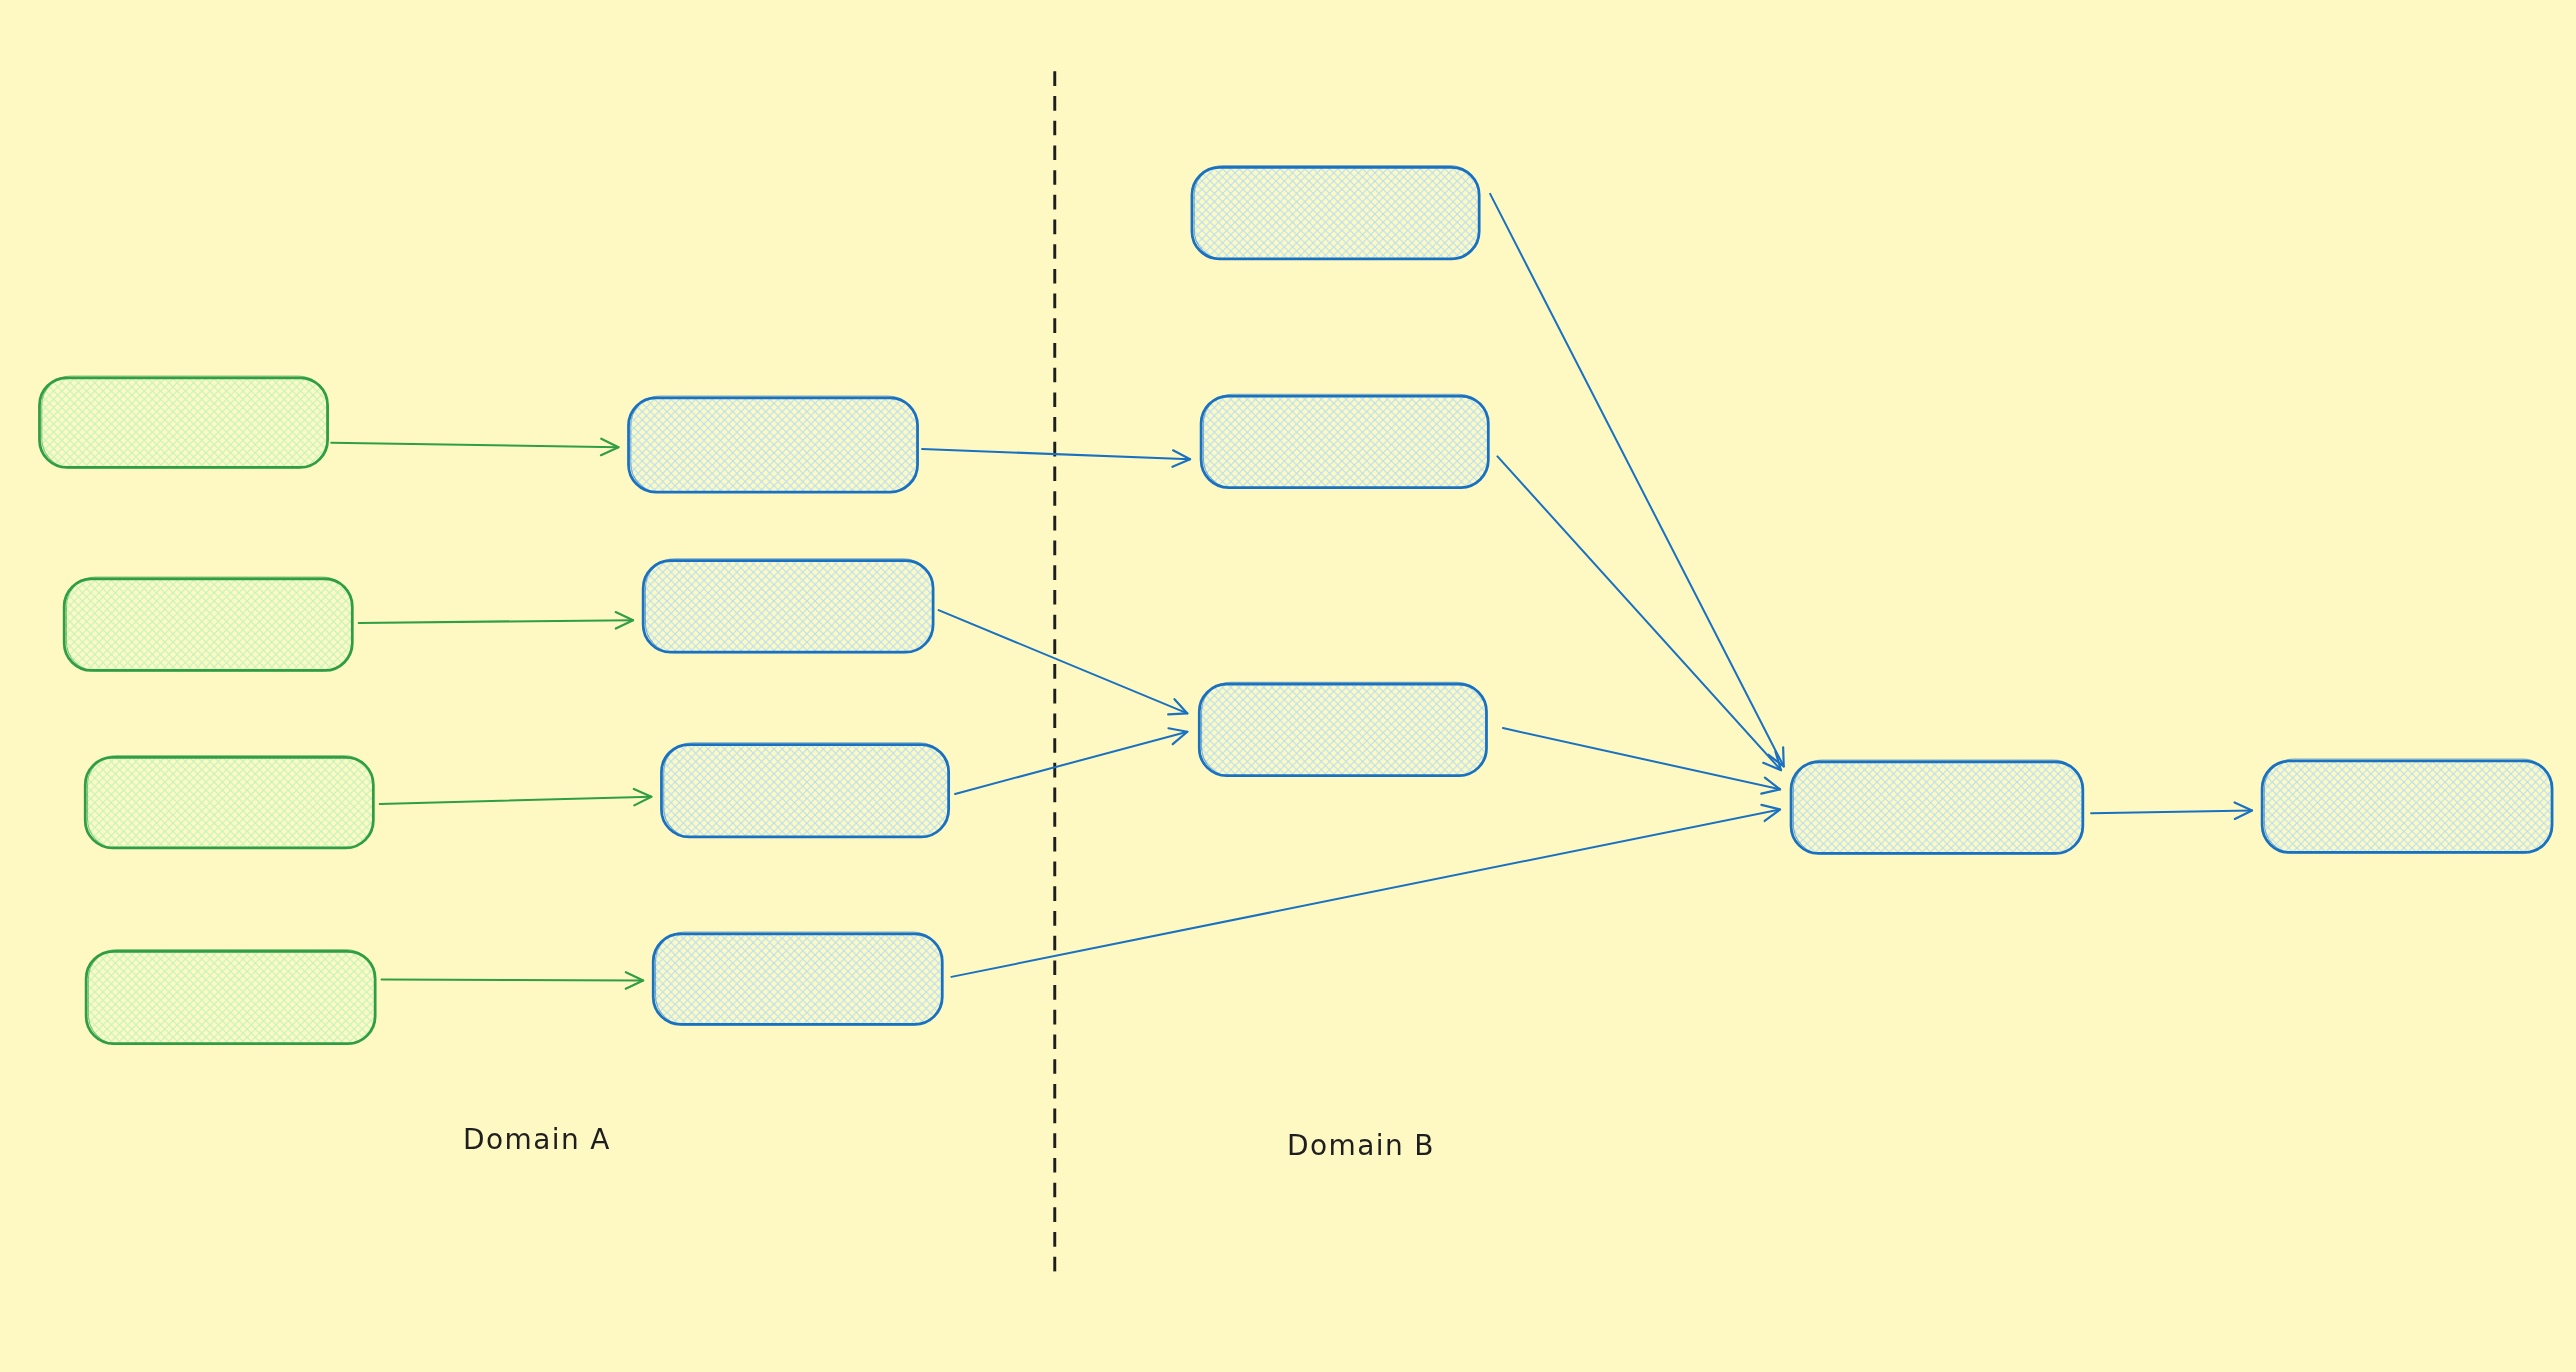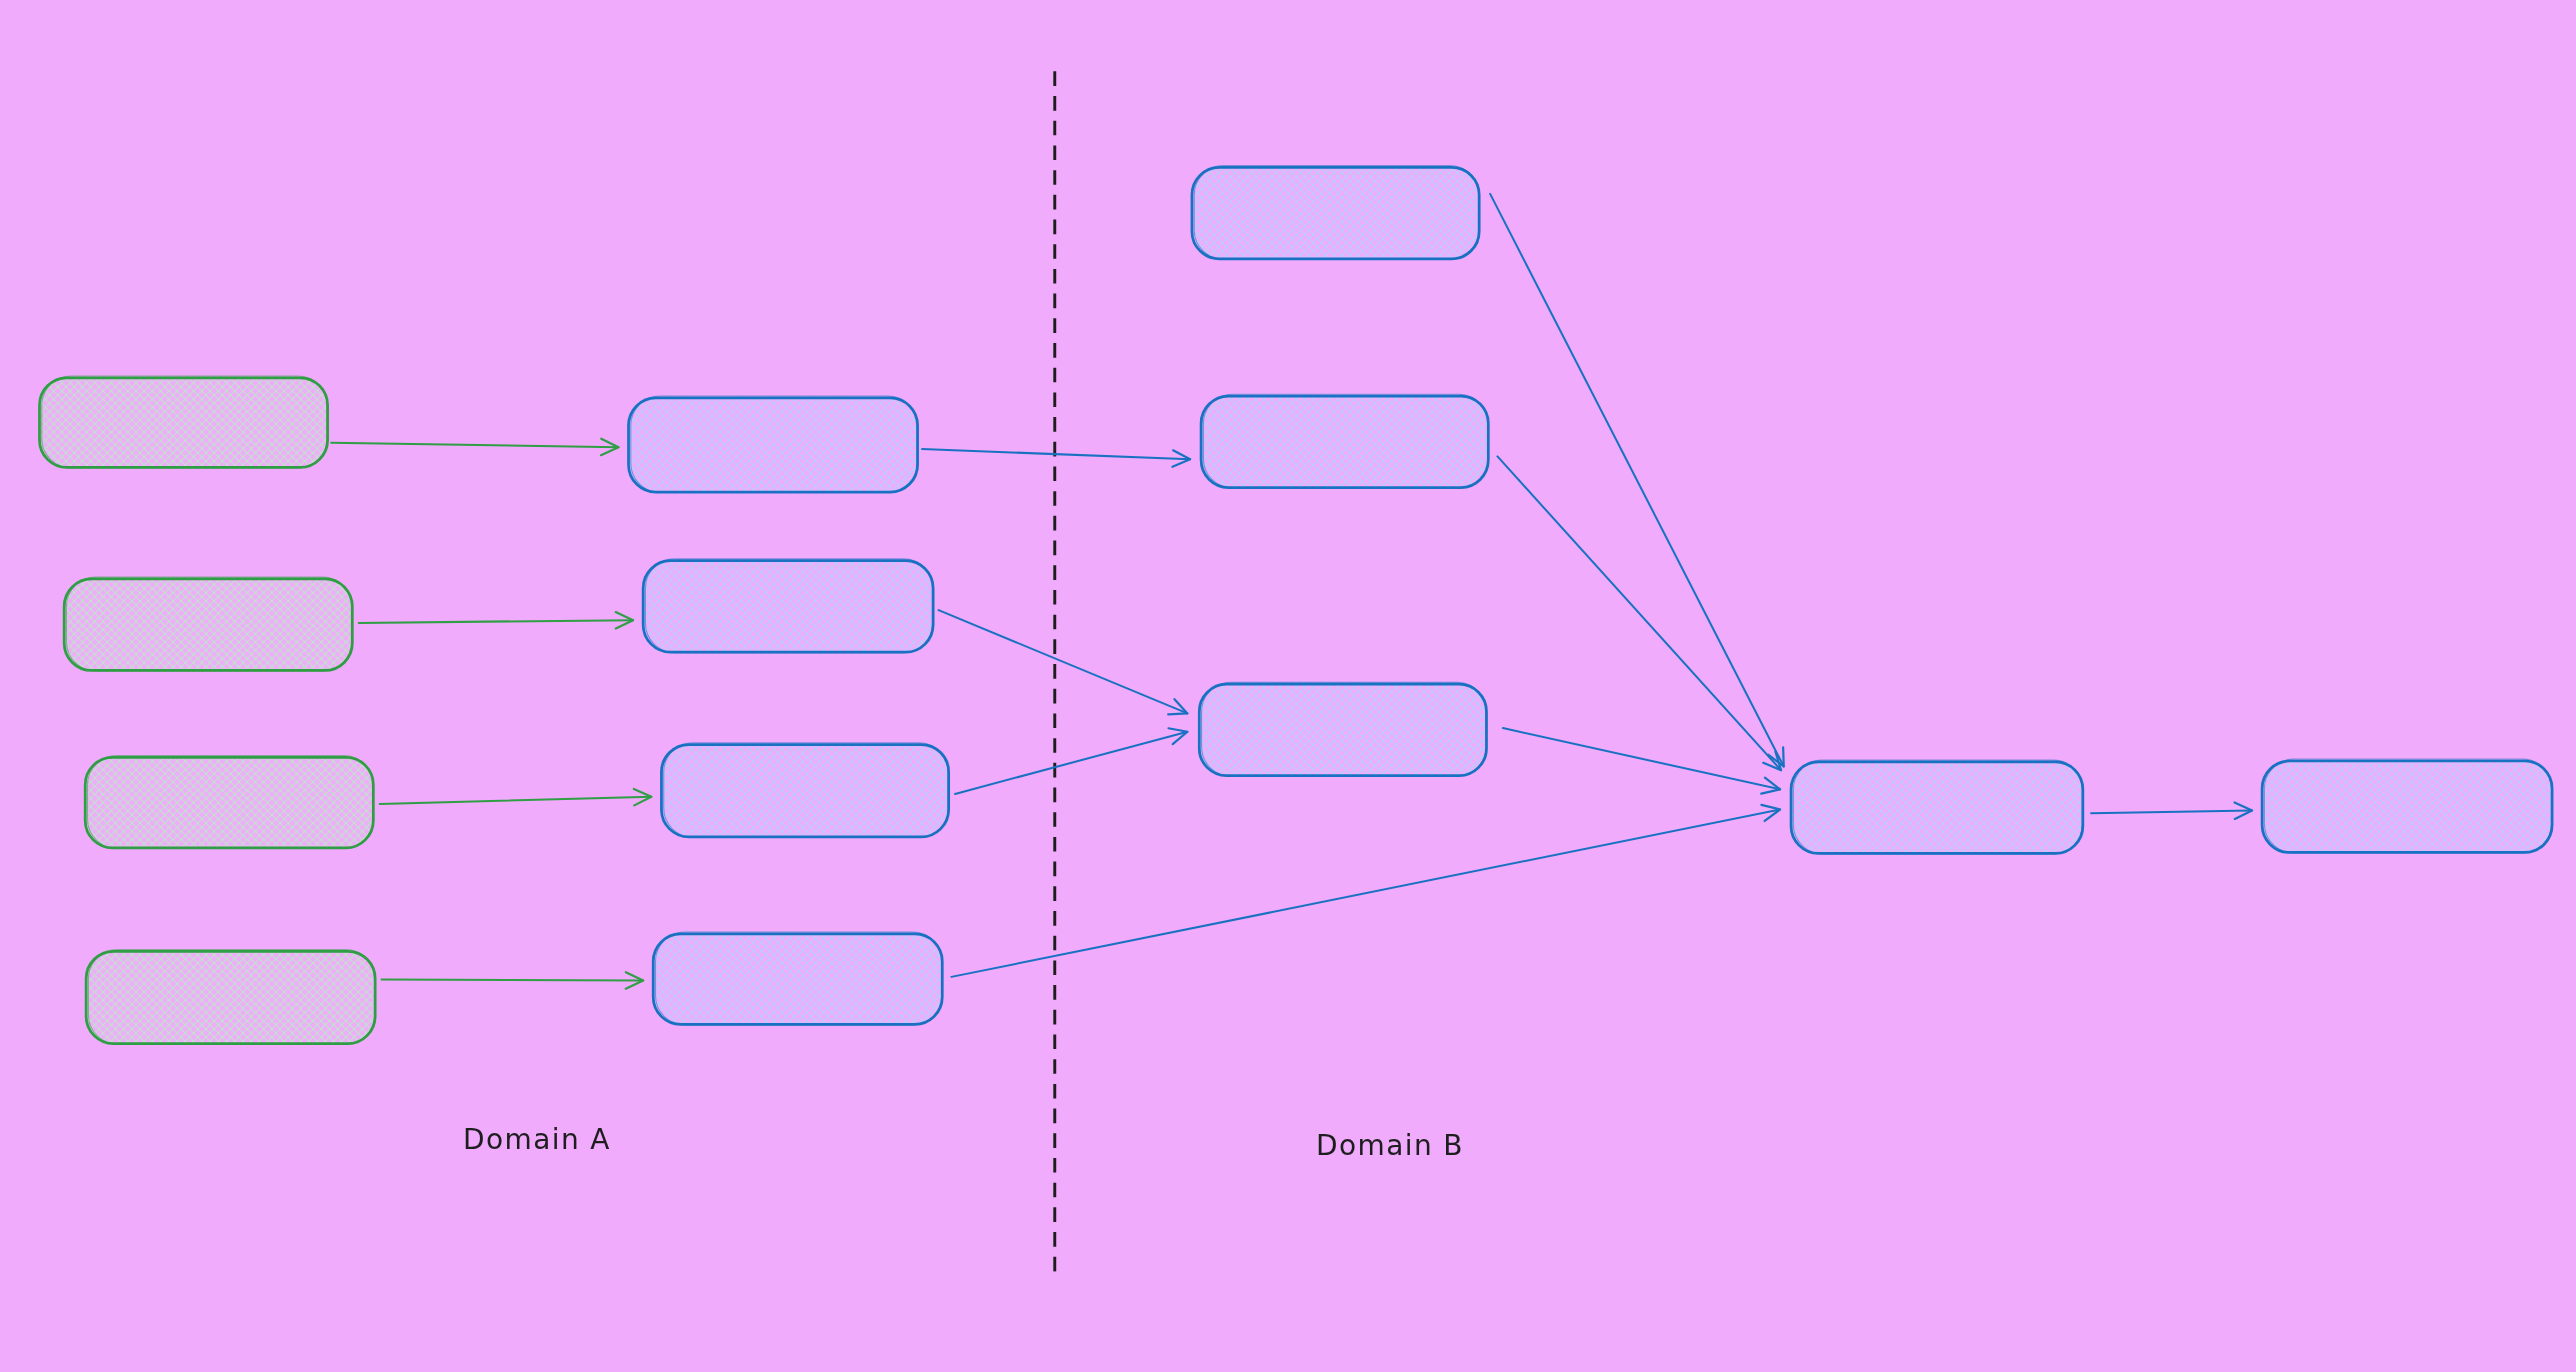--- a/index.html
+++ b/index.html
@@ -4,40 +4,40 @@
 <style>
   html, body {
     margin: 0;
     padding: 0;
     background: #ffffff;
   }
   .canvas {
     position: relative;
     width: 2576px;
     height: 1372px;
-    background: #f0abfc;
+    background: #fef9c3;
     overflow: hidden;
   }
   #diagram {
     position: absolute;
     left: 0;
     top: 0;
   }
   .domain-label {
     position: absolute;
     font-family: "DejaVu Sans", sans-serif;
     font-size: 28px;
     font-weight: 500;
     color: #1e1e1e;
     letter-spacing: 1.4px;
     white-space: nowrap;
     user-select: none;
   }
   #label-domain-a { left: 463px;  top: 1123px; }
-  #label-domain-b { left: 1316px; top: 1129px; }
+  #label-domain-b { left: 1287px; top: 1129px; }
 </style>
 </head>
 <body>
 
 <div class="canvas">
   <svg id="diagram" width="2576" height="1372" viewBox="0 0 2816 1500" xmlns="http://www.w3.org/2000/svg">
       <defs>
         <pattern id="hatch-green" width="9" height="9" patternUnits="userSpaceOnUse">
           <path d="M0 0 L9 9 M9 0 L0 9" stroke="#b2f2bb" stroke-width="1.2" opacity="0.85" fill="none"></path>
         </pattern>

